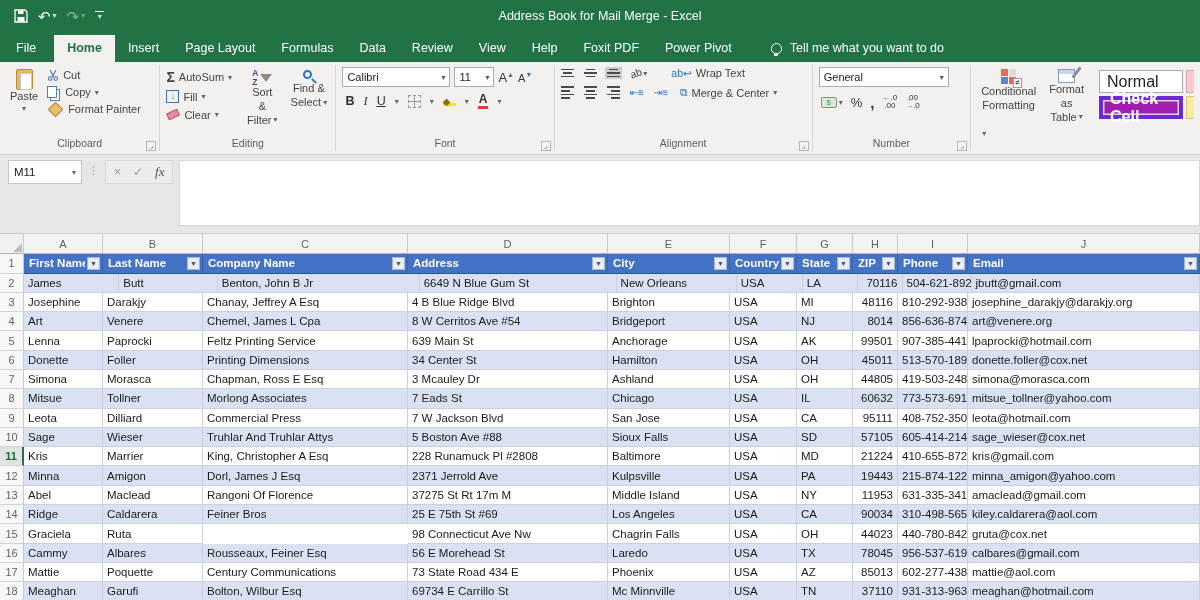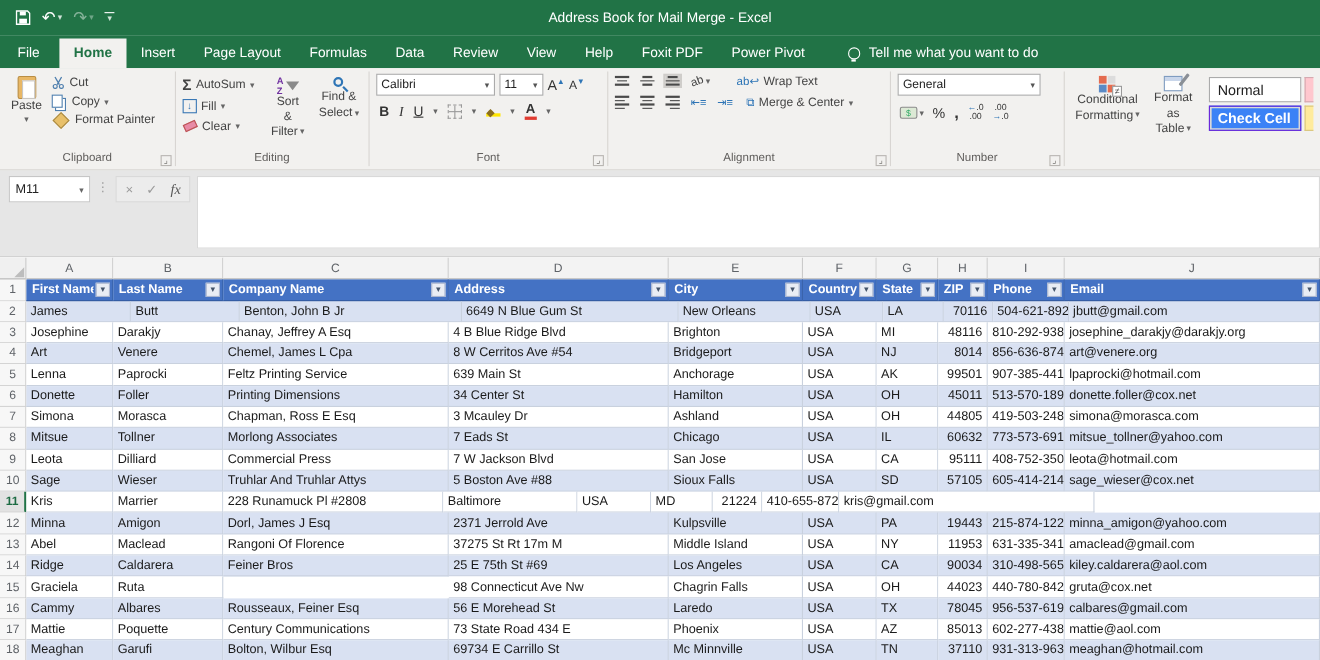--- a/index.html
+++ b/index.html
@@ -70,23 +70,23 @@
   .comma { font-size:15px; font-weight:bold; color:#333; line-height:.6; }
   .dec { font-size:8px; color:#333; line-height:1; text-align:center; }
   .dec .arr { color:#2e75b6; }
   .cf-ic { width:16px; height:16px; display:grid; grid-template-columns:7px 7px; grid-template-rows:7px 7px; gap:1px; position:relative; }
   .cf-ic b { display:block; } .cf-ic b:nth-child(1){background:#e46c50;} .cf-ic b:nth-child(2){background:#dcdcdc;} .cf-ic b:nth-child(3){background:#5a8ac6;} .cf-ic b:nth-child(4){background:#e46c50;}
   .cf-ic .neq { position:absolute; right:-5px; bottom:-3px; background:#fff; border:1px solid #999; font-size:8px; line-height:8px; padding:0 1px; color:#333; }
   .fat-ic { width:17px; height:14px; border:1px solid #7f9cc0; background:linear-gradient(#c9d6ea 0 4px, #fff 4px); position:relative; }
   .fat-ic:after { content:""; position:absolute; right:-4px; top:-4px; width:3px; height:13px; background:#8a8f96; transform:rotate(38deg); border-radius:1px; }
   .gallery { display:flex; flex-direction:column; gap:3px; margin-left:6px; padding-top:3px; position:relative; }
   .gal-row { display:flex; gap:3px; }
-  .style-cell { width:84px; height:23px; font-size:13px; display:flex; align-items:center; padding-left:7px; }
+  .style-cell { width:84px; height:23px; font-size:16px; display:flex; align-items:center; padding-left:7px; }
   .style-normal { background:#fff; border:1px solid #ababab; color:#222; }
-  .style-check { background:#3b82f6; border:1px solid #6d28d9; box-shadow:inset 0 0 0 1.5px #d9d9d9; color:#fff; font-weight:bold; }
+  .style-check { background:#a21caf; border:4px solid #6d28d9; box-shadow:inset 0 0 0 1.5px #d9d9d9; color:#fff; font-weight:bold; }
   .style-sliver { width:8px; height:23px; }
   .sliver-bad { background:#ffc7ce; border:1px solid #d4aab0; border-right:none; }
   .sliver-neutral { background:#ffeb9c; border:1px solid #d8c57e; border-right:none; }
 
   
   .formulabar { height:79px; background:#e6e6e6; border-bottom:1px solid #c9c9c9; display:flex; align-items:flex-start; padding:5px 0 0 8px; gap:6px; flex:0 0 auto; }
   .namebox { width:74px; height:24px; background:#fff; border:1px solid #c6c6c6; display:flex; align-items:center; justify-content:space-between; font-size:11.5px; color:#222; padding:0 5px; }
   .namebox .dd { font-size:8px; color:#666; }
   .grip { color:#9a9a9a; font-size:11px; padding-top:4px; }
   .fxbtns { display:flex; align-items:center; gap:12px; height:24px; padding:0 8px; border:1px solid #d9d9d9; background:#ececec; }
@@ -364,21 +364,21 @@
       <div class="gbody">
         <div class="bigbtn">
           <span class="cf-ic">
               <b></b>
               <b></b>
               <b></b>
               <b></b>
               <span class="neq">≠</span>
             </span>
           <span>Conditional</span>
-          <span style="display:flex;align-items:flex-start;gap:2px;">
+          <span style="display:flex;align-items:flex-start;gap:16px;flex-direction:column;">
               <span>Formatting</span>
               <span class="dd">▾</span>
             </span>
         </div>
         <div class="bigbtn">
           <span class="fat-ic"></span>
           <span>Format as</span>
           <span style="display:flex;align-items:center;gap:2px;">
               <span>Table</span>
               <span class="dd">▾</span>
@@ -585,20 +585,21 @@
           <div class="cell" style="width: 67px;">USA</div>
           <div class="cell" style="width: 56px;">SD</div>
           <div class="cell num" style="width: 45px;">57105</div>
           <div class="cell" style="width: 70px;">605-414-2147</div>
           <div class="cell" style="width: 232px;">sage_wieser@cox.net</div>
         </div>
         <div class="sheet-row row-plain">
           <div class="rowno active" style="width: 24px;">11</div>
           <div class="cell" style="width: 79px;">Kris</div>
           <div class="cell" style="width: 100px;">Marrier</div>
+          <div class="cell" style="width: 205px;">King, Christopher A Esq</div>
           <div class="cell" style="width: 200px;">228 Runamuck Pl #2808</div>
           <div class="cell" style="width: 122px;">Baltimore</div>
           <div class="cell" style="width: 67px;">USA</div>
           <div class="cell" style="width: 56px;">MD</div>
           <div class="cell num" style="width: 45px;">21224</div>
           <div class="cell" style="width: 70px;">410-655-8723</div>
           <div class="cell" style="width: 232px;">kris@gmail.com</div>
         </div>
         <div class="sheet-row row-band">
           <div class="rowno" style="width: 24px;">12</div>

